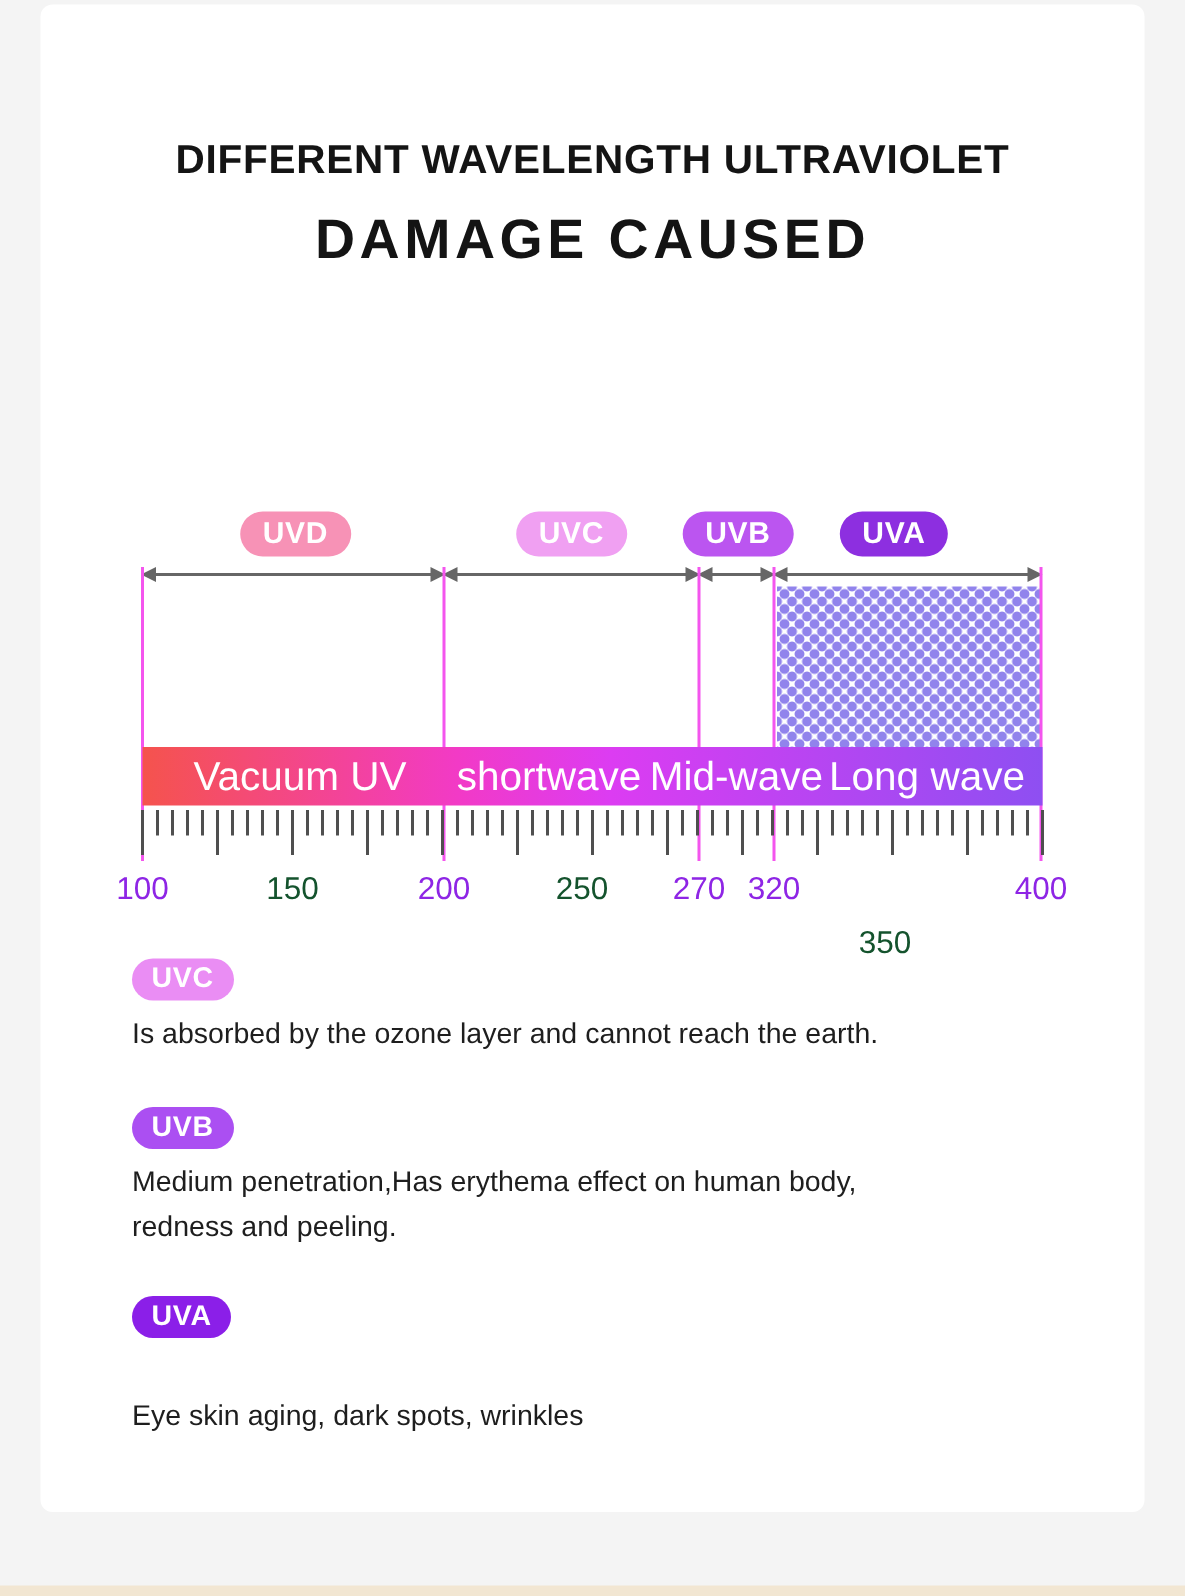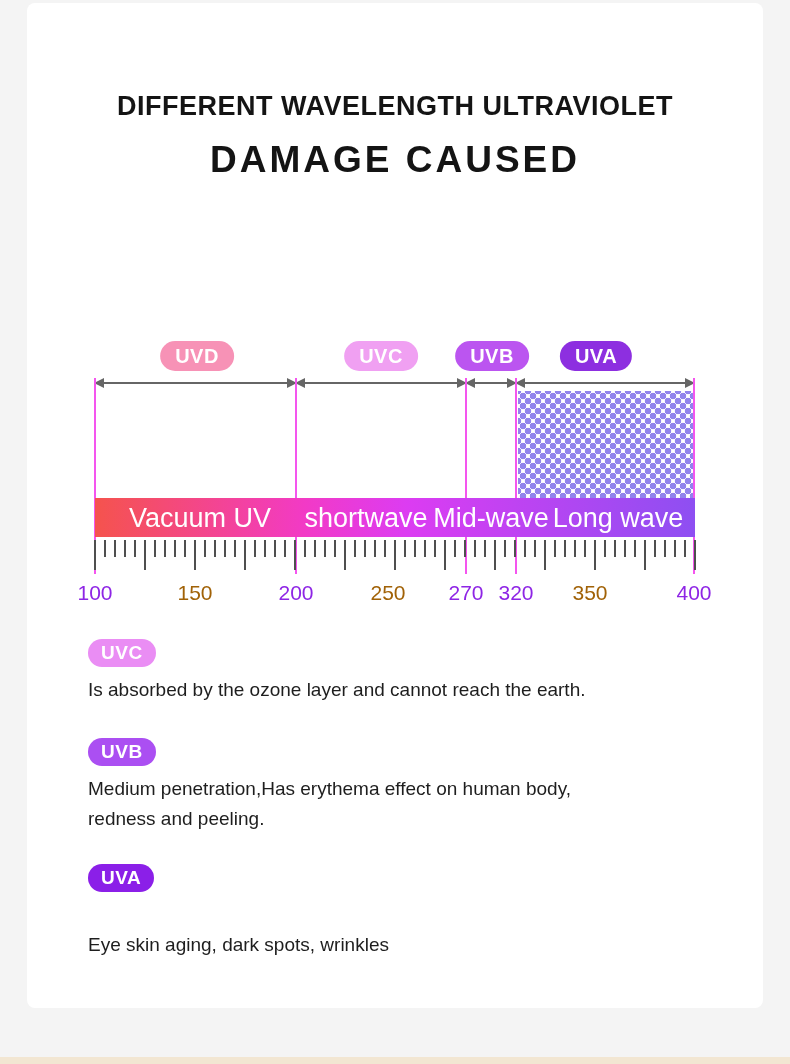--- a/index.html
+++ b/index.html
@@ -68,21 +68,21 @@
   .ruler-short{
     position:absolute;left:-1px;top:199px;width:602px;height:17px;
     background:repeating-linear-gradient(to right,#4f4f4f 0,#4f4f4f 2px,rgba(0,0,0,0) 2px,rgba(0,0,0,0) 10px);
   }
   .ruler-tall{
     position:absolute;left:-1px;top:199px;width:602px;height:30px;
     background:repeating-linear-gradient(to right,#4f4f4f 0,#4f4f4f 2px,rgba(0,0,0,0) 2px,rgba(0,0,0,0) 50px);
   }
   .num{position:absolute;top:240px;transform:translateX(-50%);font-size:21px;white-space:nowrap;}
   .hl{color:#8e25e5;}
-  .muted{color:#a16207;}
+  .muted{color:#14532d;}
   
   .section{position:absolute;left:61px;width:640px;}
   .sec-badge{
     display:inline-block;height:28px;line-height:28px;padding:0 13px;
     border-radius:15px;color:#fff;font-weight:bold;font-size:19px;letter-spacing:.5px;
   }
   .sec-text{margin:8px 0 0;font-size:19px;color:#1e1e1e;line-height:30px;}
   
   .beige-strip{position:absolute;left:0;bottom:0;width:100%;height:7px;background:#f2e6d2;}
 </style>
@@ -124,21 +124,21 @@
 
     <div class="ruler-short"></div>
     <div class="ruler-tall"></div>
 
     <span class="num hl" style="left:0;">100</span>
     <span class="num muted" style="left:100px;">150</span>
     <span class="num hl" style="left:201px;">200</span>
     <span class="num muted" style="left:293px;">250</span>
     <span class="num hl" style="left:371px;">270</span>
     <span class="num hl" style="left:421px;">320</span>
-    <span class="num muted" style="left:495px;">350</span>
+    <span class="num muted" style="left:495px;margin-top:36px;">350</span>
     <span class="num hl" style="left:599px;">400</span>
   </div>
 
   <div class="section" style="top:636px;">
     <span class="sec-badge" style="background-color: rgb(234, 141, 244);">UVC</span>
     <p class="sec-text">
       <span>Is absorbed by the ozone layer and cannot reach the earth.</span>
     </p>
   </div>
 

